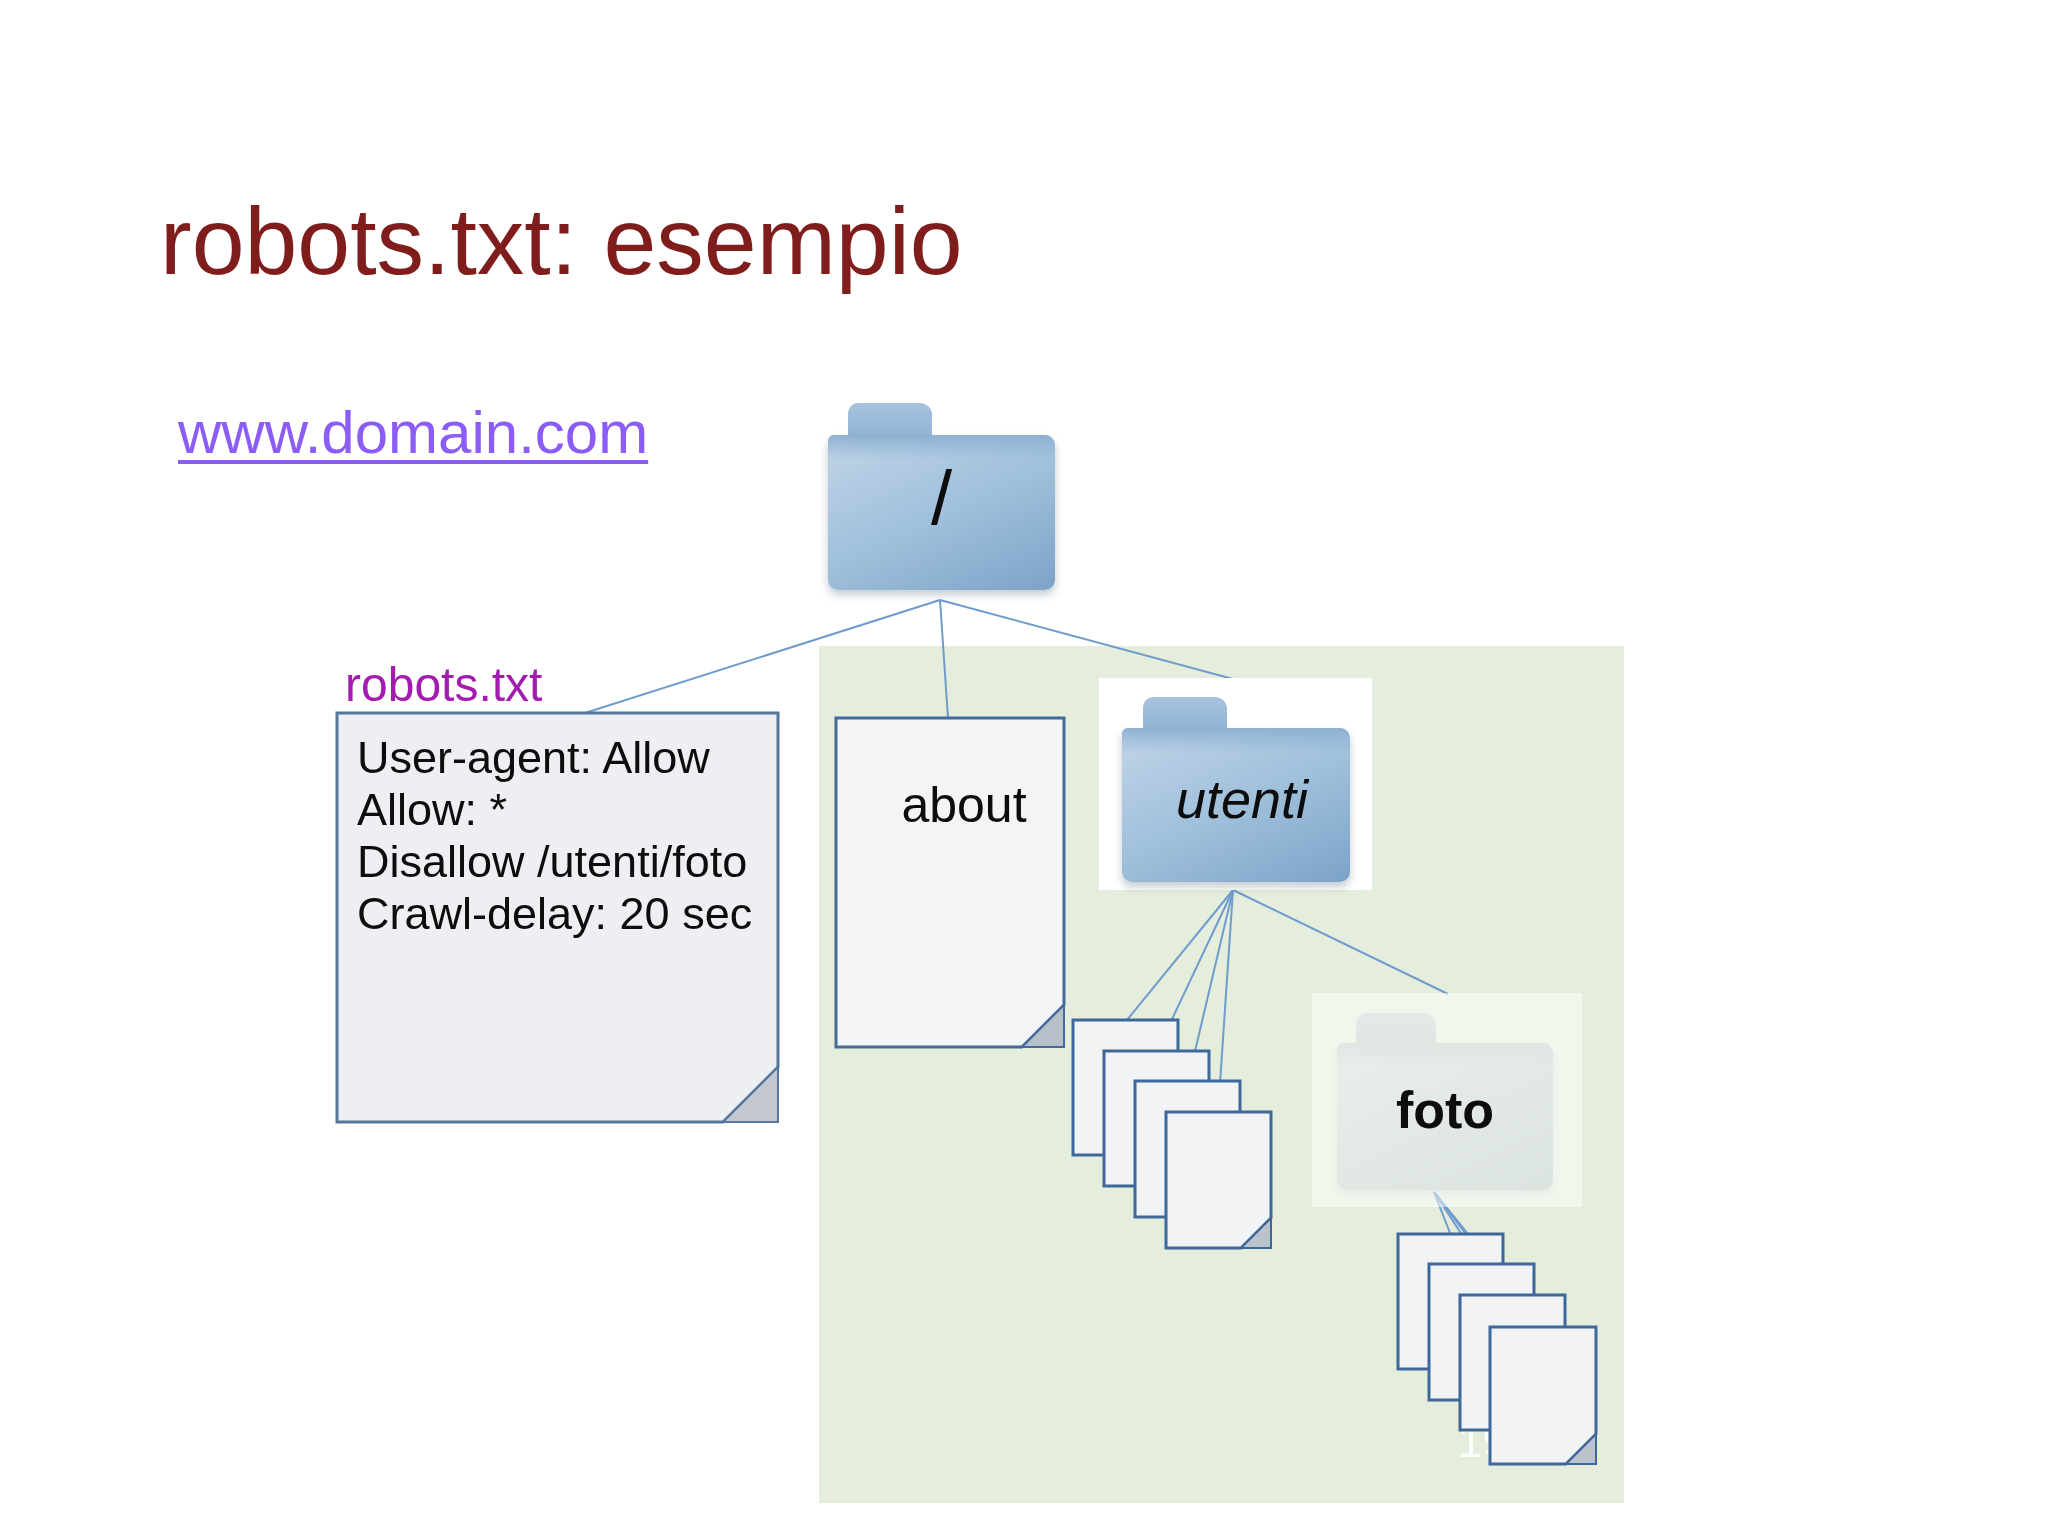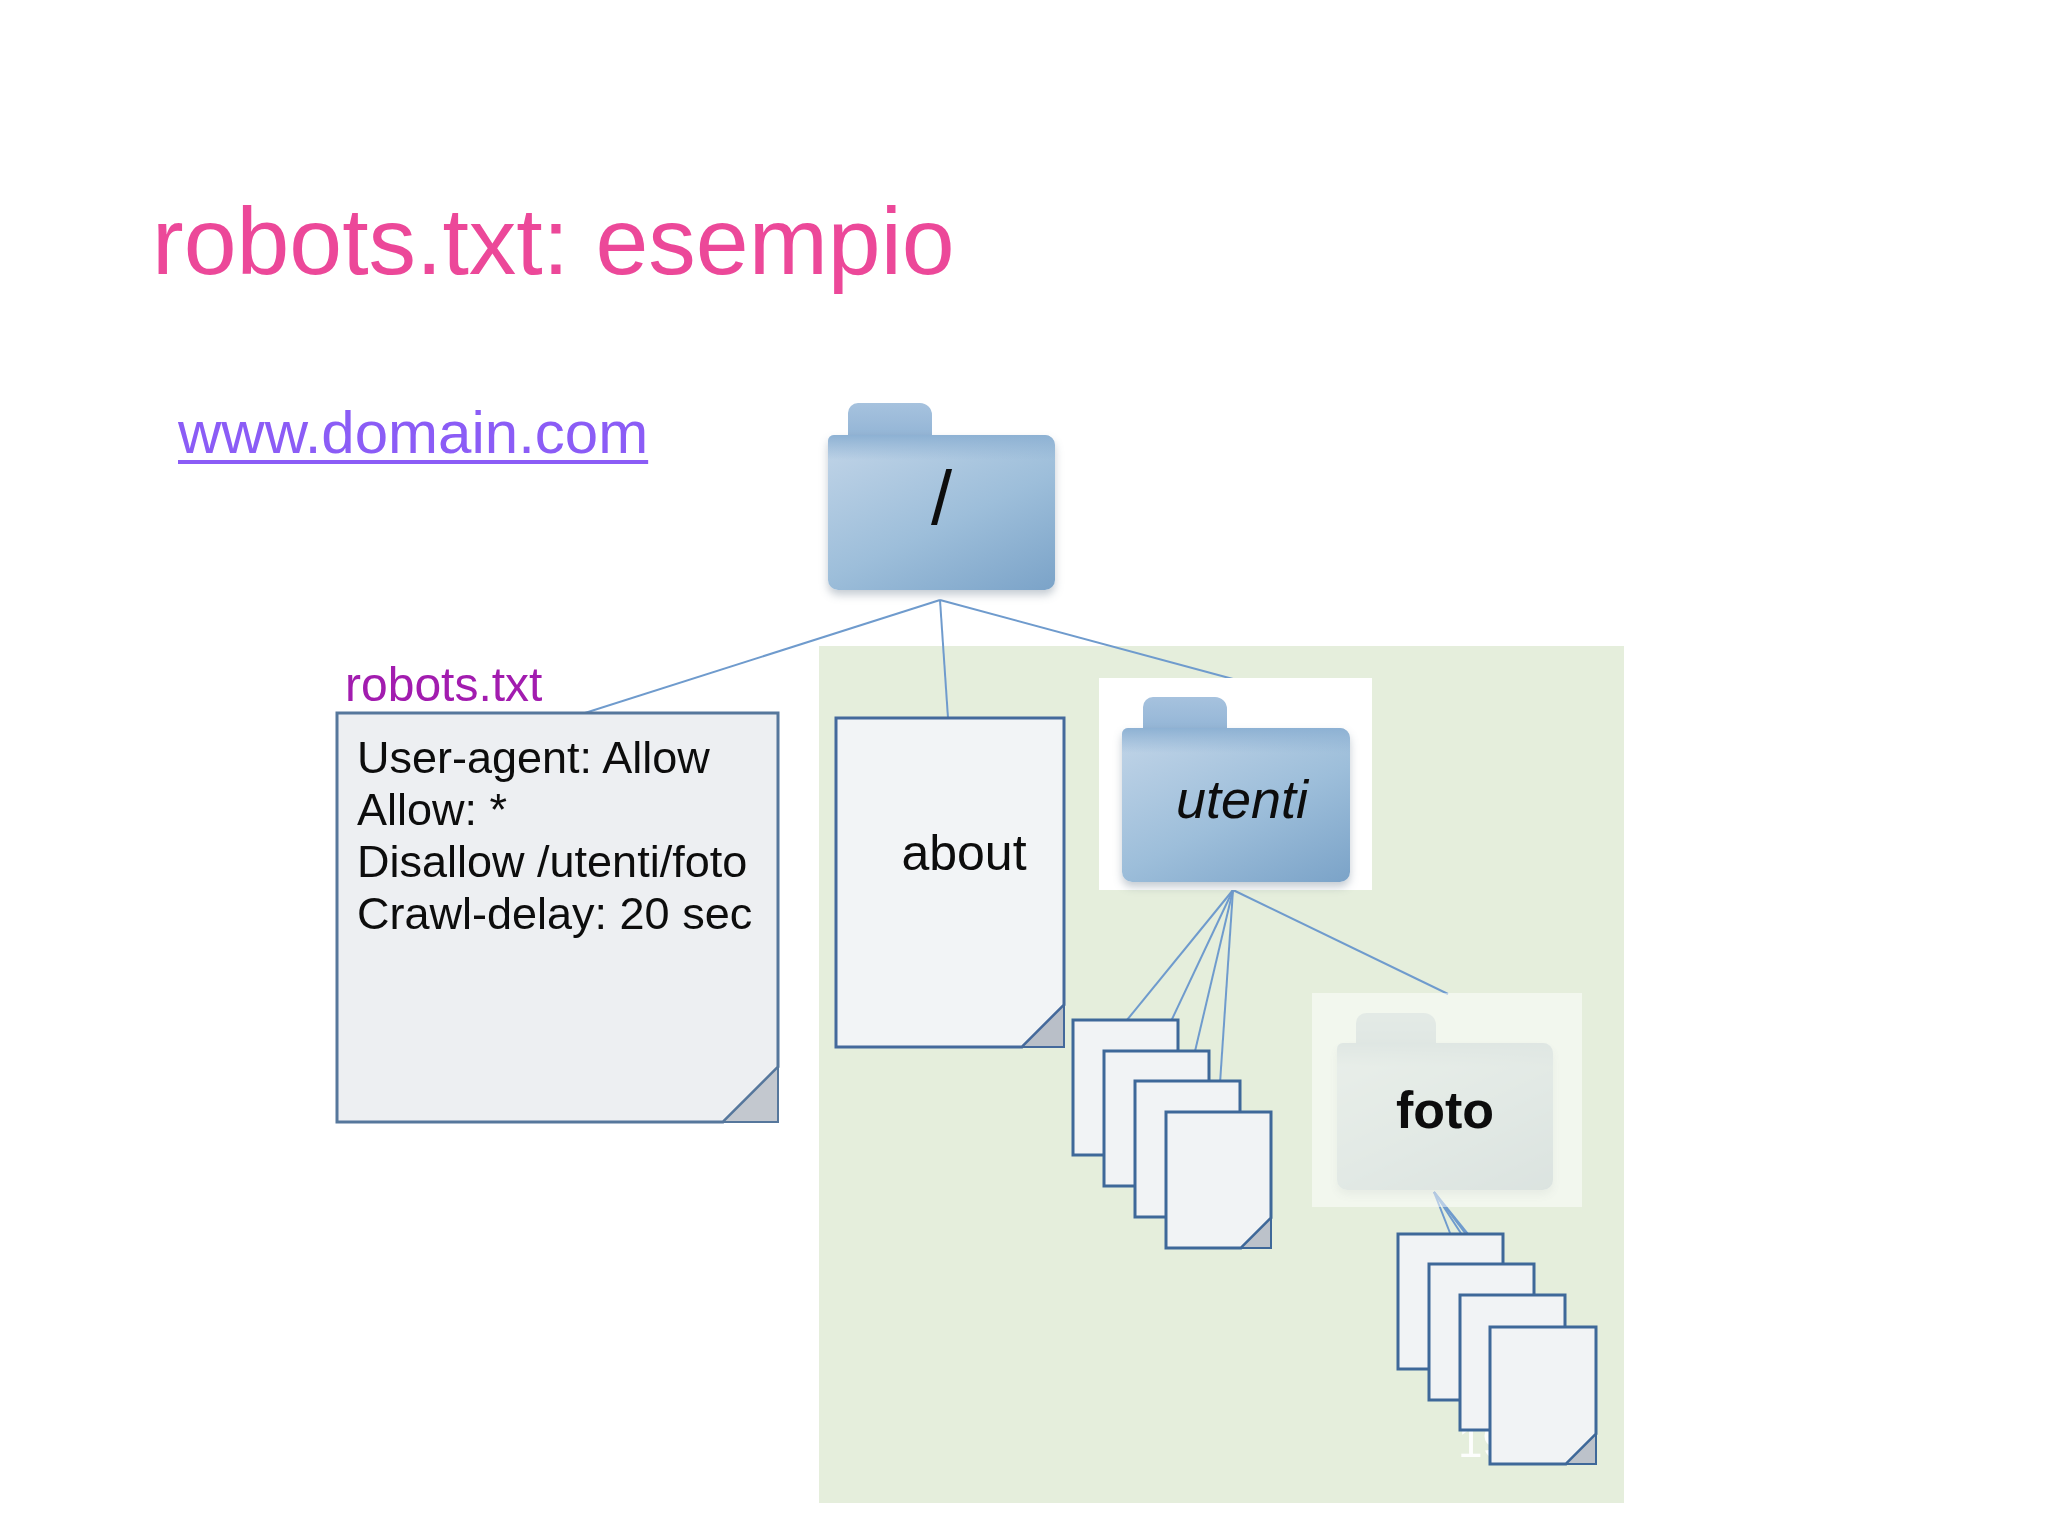--- a/index.html
+++ b/index.html
@@ -5,22 +5,22 @@
   html,body { margin:0; padding:0; background:#ffffff; }
   .slide {
     position:relative; width:2048px; height:1536px;
     background:#ffffff; overflow:hidden;
     font-family:"Liberation Sans", sans-serif;
     color:#111;
   }
   .abs { position:absolute; }
 
   .title {
-    left:152px; top:192px;
-    font-size:95px; line-height:1.05; color:#ec4899;
+    left:160px; top:192px;
+    font-size:95px; line-height:1.05; color:#7f1d1d;
     white-space:nowrap;
     text-align:right;
   }
   .domain-link {
     left:178px; top:400px;
     font-size:60px; line-height:1.1;
     color:#8b5cf6;
     text-decoration:underline;
     text-decoration-thickness:4px;
     text-underline-offset:7px;
@@ -57,21 +57,21 @@
     background:linear-gradient(#8db1d3,rgba(170,198,224,0));
     border-radius:6px 10px 0 0;
   }
   .folder.faded { opacity:0.22; filter:saturate(0.45); }
 
   .icon-label {
     position:absolute; text-align:center; color:#0d0d0d; line-height:1;
     white-space:nowrap;
   }
   .label-slash  { left:828px; top:460px; width:227px; font-size:76px; }
-  .label-about  { left:836px;  top:780px;  width:256px; font-size:50px;margin-top:48px; }
+  .label-about  { left:836px;  top:780px;  width:256px; font-size:50px; }
   .label-utenti { left:1150px; top:772px;  width:184px; font-size:54px;font-style:italic; }
   .label-foto   { left:1337px; top:1084px; width:216px; font-size:52px;font-weight:bold; }
 
   .robots-label {
     left:345px; top:660px; font-size:48px; line-height:1.05; color:#a21caf;
     white-space:nowrap;
   }
   .robots-text {
     left:357px; top:732px; width:420px;
     font-size:45px; line-height:52px; color:#0d0d0d;

